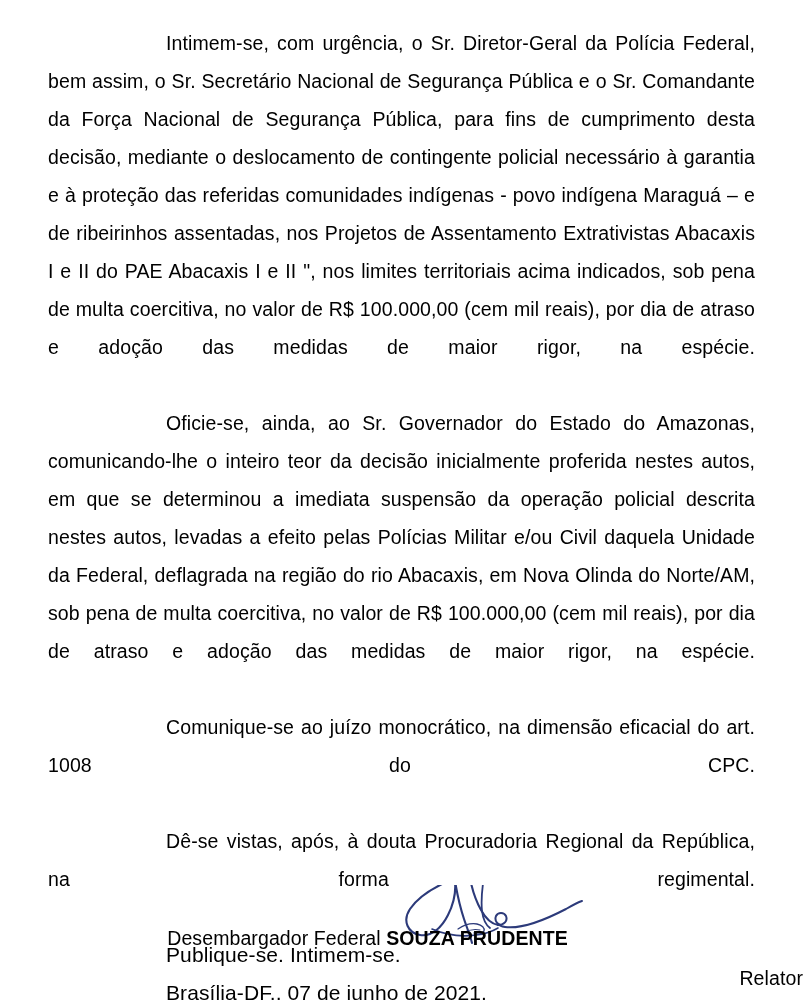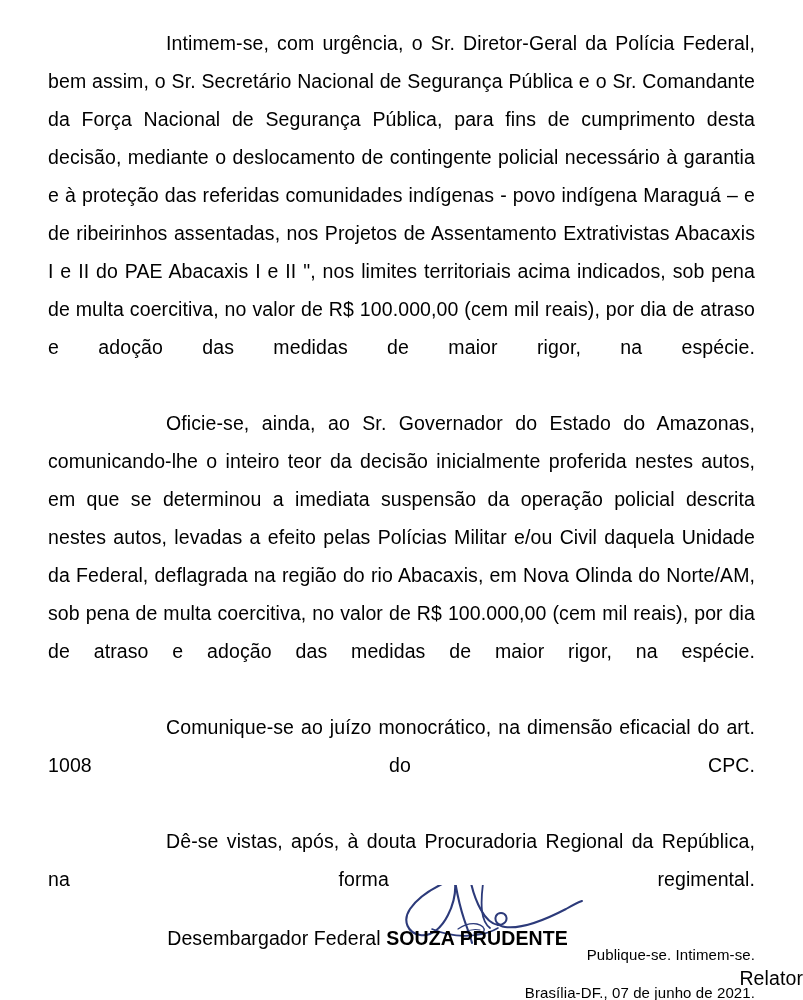--- a/index.html
+++ b/index.html
@@ -39,23 +39,23 @@
   }
   
   .para::after {
     content: "";
     display: inline-block;
     width: 100%;
   }
   
   .line {
     margin: 0;
-    font-size: 15px;
+    font-size: 21px;
     line-height: 38px;
-    text-align: right;
+    text-align: left;
     text-indent: 118px;
     letter-spacing: 0.1px;
     white-space: pre-wrap;
   }
 
   
   .sig-block {
     position: absolute;
     left: 0;
     top: 889px;

